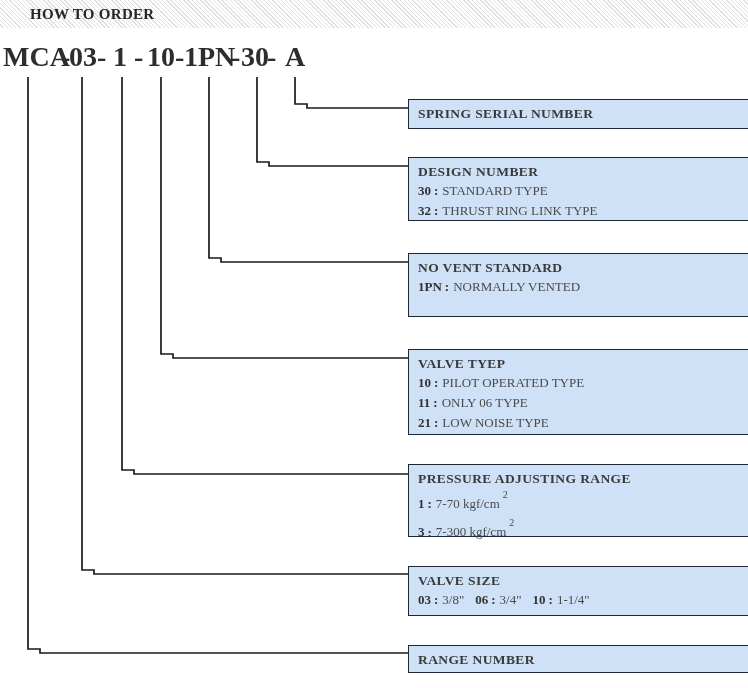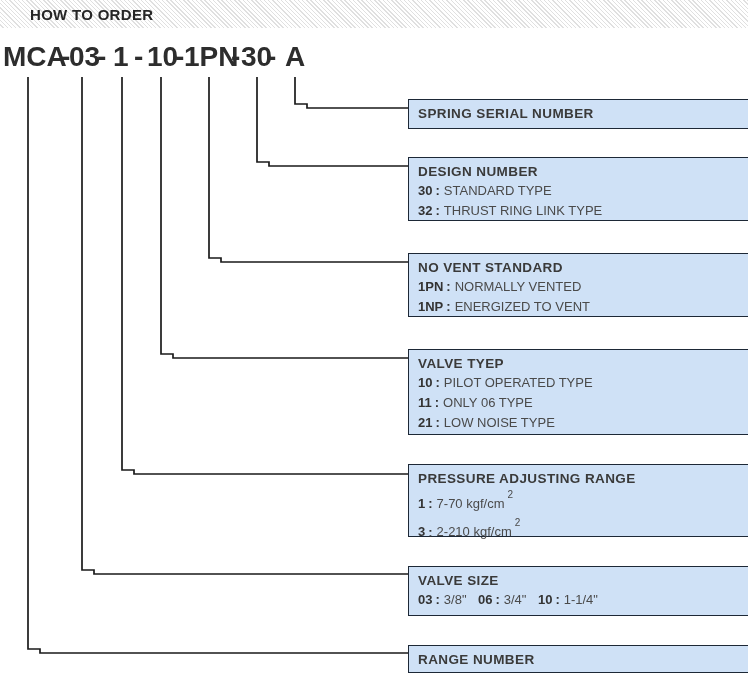--- a/index.html
+++ b/index.html
@@ -1,18 +1,18 @@
 <!DOCTYPE html>
 <html style="--box-fill: #cfe1f6; --box-border: #1d2836; --connector: #1a1a1a; --code-text: #2d2d2d;"><head>
 <meta charset="utf-8">
 <style>
   html,body{margin:0;padding:0;background:#fff;}
   .page{
     position:relative;width:748px;height:688px;background:#ffffff;
-    font-family:Liberation Sans, sans-serif;overflow:hidden;
+    font-family:Liberation Serif, serif;overflow:hidden;
   }
   
   .titlebar{
     position:absolute;left:0;top:0;width:748px;height:28px;
     background:repeating-linear-gradient(45deg,#ffffff 0px,#ffffff 2px,#e0e0e0 2px,#e0e0e0 3px);
     display:flex;align-items:center;
   }
   .titlebar .title{
     margin-left:30px;font-weight:bold;font-size:15px;color:#262626;letter-spacing:.3px;
   }
@@ -91,23 +91,20 @@
     <div class="item">
       <span class="code">32</span><span class="colon">:</span><span class="desc">THRUST RING LINK TYPE</span>
     </div>
   </div>
 
   <div class="box" style="top:253px;height:64px">
     <div class="box-title">NO VENT STANDARD</div>
     <div class="item">
       <span class="code">1PN</span><span class="colon">:</span><span class="desc">NORMALLY VENTED</span>
     </div>
-    <div class="item">
-      <span class="code">1NP</span><span class="colon">:</span><span class="desc">ENERGIZED TO VENT</span>
-    </div>
   </div>
 
   <div class="box" style="top:349px;height:86px">
     <div class="box-title">VALVE TYEP</div>
     <div class="item">
       <span class="code">10</span><span class="colon">:</span><span class="desc">PILOT OPERATED TYPE</span>
     </div>
     <div class="item">
       <span class="code">11</span><span class="colon">:</span><span class="desc">ONLY 06 TYPE</span>
     </div>
@@ -118,21 +115,21 @@
 
   <div class="box" style="top:464px;height:73px">
     <div class="box-title">PRESSURE ADJUSTING RANGE</div>
     <div class="pr-row">
       <div class="item first">
         <span class="code">1</span><span class="colon">:</span><span class="desc">7-70 kgf/cm</span><sup>2</sup>
       </div>
     </div>
     <div class="pr-row">
       <div class="item first">
-        <span class="code">3</span><span class="colon">:</span><span class="desc">2-210 kgf/cm</span><sup>2</sup>
+        <span class="code">3</span><span class="colon">:</span><span class="desc">7-300 kgf/cm</span><sup>2</sup>
       </div>
     </div>
   </div>
 
   <div class="box" style="top:566px;height:50px">
     <div class="box-title">VALVE SIZE</div>
     <div class="inline-row">
       <span class="item"><span class="code">03</span><span class="colon">:</span><span class="desc">3/8"</span></span>
       <span class="item"><span class="code">06</span><span class="colon">:</span><span class="desc">3/4"</span></span>
       <span class="item"><span class="code">10</span><span class="colon">:</span><span class="desc">1-1/4"</span></span>

